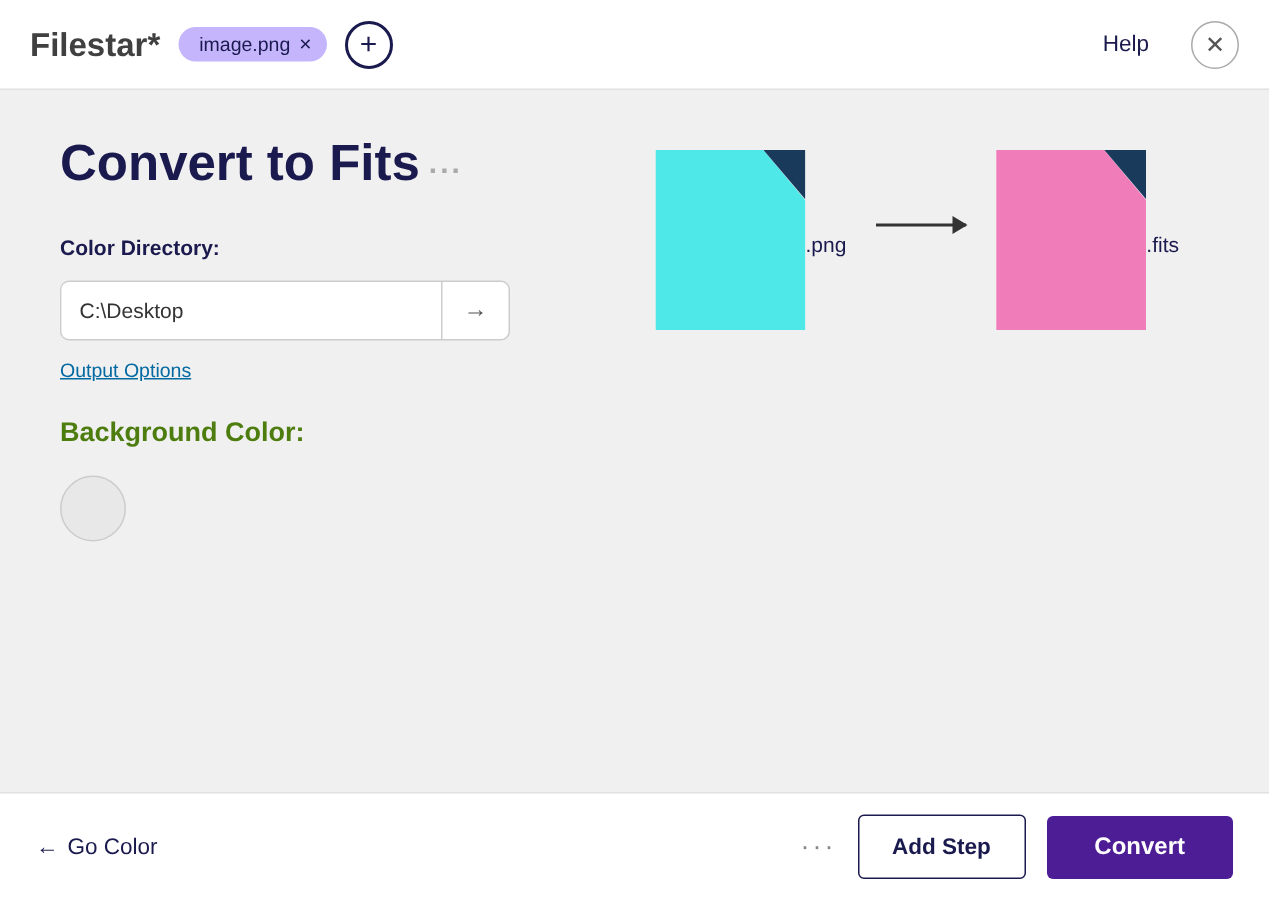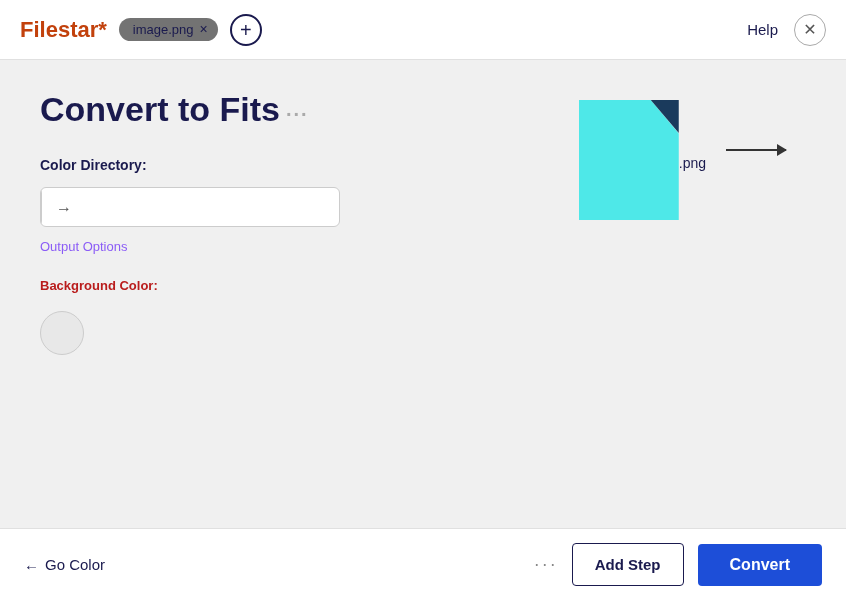--- a/index.html
+++ b/index.html
@@ -24,24 +24,24 @@
       min-height: 60px;
     }
     .header-left {
       display: flex;
       align-items: center;
       gap: 12px;
     }
     .app-title {
       font-size: 22px;
       font-weight: 700;
-      color: #c2410c;
+      color: #404040;
     }
     .file-tag {
-      background: #737373;
+      background: #c4b5fd;
       color: #1a1a4e;
       border-radius: 20px;
       padding: 4px 10px 4px 14px;
       font-size: 13px;
       display: flex;
       align-items: flex-start;
       gap: 6px;
     }
     .file-tag-close {
       cursor: pointer;
@@ -61,21 +61,21 @@
       font-size: 20px;
       cursor: pointer;
       display: flex;
       align-items: center;
       justify-content: center;
       line-height: 1;
     }
     .header-right {
       display: flex;
       align-items: center;
-      gap: 16px;
+      gap: 28px;
     }
     .help-link {
       color: #1a1a4e;
       font-size: 15px;
       text-decoration: none;
       cursor: pointer;
     }
     .close-btn {
       width: 32px;
       height: 32px;
@@ -146,30 +146,31 @@
     .dir-arrow-btn {
       padding: 10px 14px;
       background: none;
       border: none;
       border-left: 1px solid #ccc;
       cursor: pointer;
       color: #555;
       font-size: 16px;
     }
     .output-options-link {
-      color: #8b5cf6;
+      color: #0369a1;
       font-size: 13px;
+      text-decoration: underline;
       cursor: pointer;
       width: fit-content;
       margin-top: 2px;
     }
     .bg-color-label {
-      font-size: 13px;
+      font-size: 18px;
       font-weight: 600;
-      color: #b91c1c;
+      color: #4d7c0f;
       margin-top: 14px;
     }
     .color-swatch {
       width: 44px;
       height: 44px;
       border-radius: 50%;
       background: #e8e8e8;
       border: 1.5px solid #ccc;
       cursor: pointer;
       margin-top: 8px;
@@ -292,21 +293,21 @@
       border: 1.5px solid #1a1a4e;
       background: #fff;
       color: #1a1a4e;
       font-size: 15px;
       font-weight: 600;
       border-radius: 4px;
       cursor: pointer;
     }
     .convert-btn {
       padding: 12px 32px;
-      background: #1d4ed8;
+      background: #4c1d95;
       color: #fff;
       font-size: 16px;
       font-weight: 700;
       border: none;
       border-radius: 4px;
       cursor: pointer;
     }
   </style>
 </head>
 <body>
@@ -332,20 +333,21 @@
 
 <div class="main">
   <div class="page-title">
     <span>Convert to Fits</span>
     <span class="title-dots">...</span>
   </div>
 
   <div class="form-section">
     <div class="field-label">Color Directory:</div>
     <div class="dir-row">
+      <input class="dir-input" type="text" value="C:\Desktop" style="">
       <button class="dir-arrow-btn">
         <span>→</span>
       </button>
     </div>
     <span class="output-options-link">Output Options</span>
 
     <div class="bg-color-label">Background Color:</div>
     <div class="color-swatch"></div>
   </div>
 
@@ -355,20 +357,27 @@
         <div class="file-body-png"></div>
         <div class="file-corner-png"></div>
       </div>
       <span class="file-ext">.png</span>
     </div>
 
     <div class="arrow-container">
       <div class="arrow-line"></div>
     </div>
 
+    <div class="file-icon">
+      <div class="file-shape">
+        <div class="file-body-fits"></div>
+        <div class="file-corner-fits"></div>
+      </div>
+      <span class="file-ext">.fits</span>
+    </div>
   </div>
 </div>
 
 <div class="footer">
   <button class="go-back-btn">
     <span>←</span>
     <span>Go Color</span>
   </button>
   <div class="footer-right">
     <button class="more-dots-btn">

